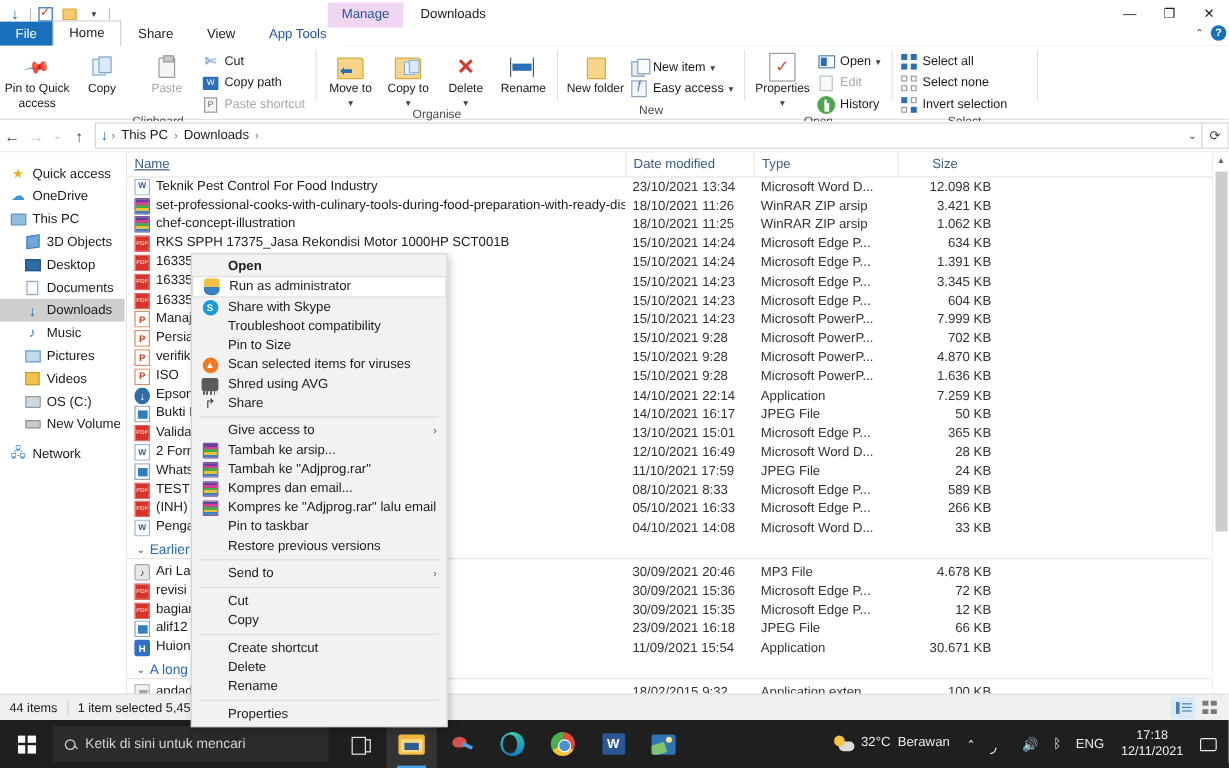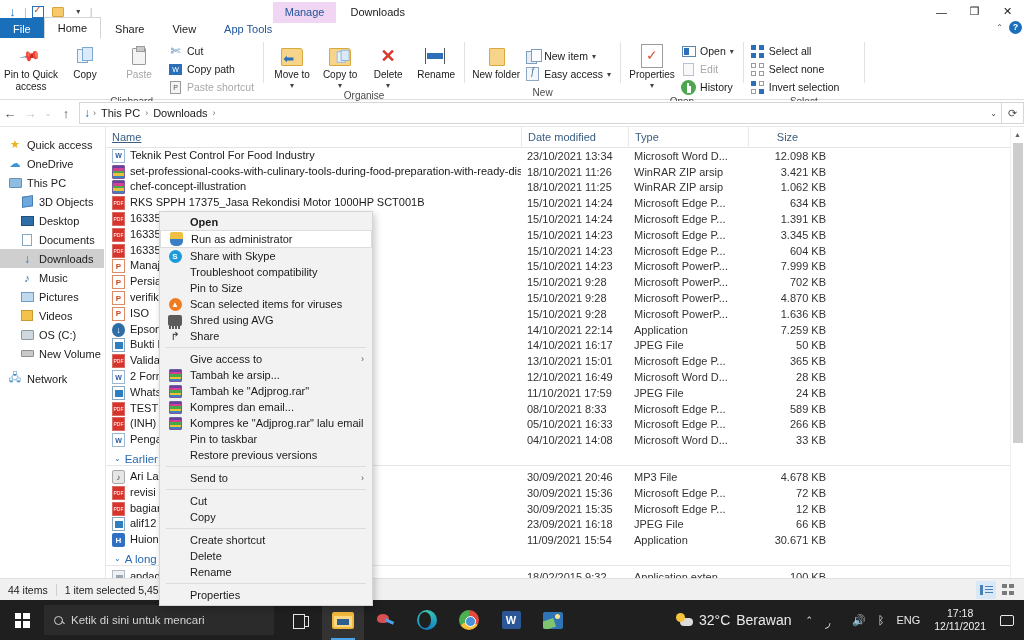--- a/index.html
+++ b/index.html
@@ -353,21 +353,21 @@
     position: relative;
   }
   .ti-chrome::after { content:""; position:absolute; left:5.5px; top:5.5px; width:9px; height:9px; border-radius:50%; background:#4a90d9; border:1.5px solid #fff; }
   .ti-word { width: 19px; height: 18px; background: #2b5797; border-radius: 2px; position: relative; }
   .ti-word::after { content:"W"; position:absolute; inset:0; color:#fff; font-size:11px; font-weight:bold; display:flex;align-items:center;justify-content:center; }
   .ti-photos { width: 20px; height: 17px; background: #2f74b5; border-radius: 2px; position: relative; overflow: hidden; }
   .ti-photos::before { content:""; position:absolute; left:-2px; bottom:0; width:14px; height:9px; background:#7fc46f; transform: rotate(-18deg); }
   .ti-photos::after { content:""; position:absolute; right:3px; top:2px; width:5px; height:5px; border-radius:50%; background:#ffe08a; }
 
   .tray { margin-left: auto; display: flex; align-items: center; gap: 0; padding-right: 4px; color: #eaeaea; }
-  .tray-weather { display: flex; align-items: center; gap: 6px; font-size: 14px; padding: 0 8px; }
+  .tray-weather { display: flex; align-items: flex-start; gap: 6px; font-size: 11px; padding: 0 8px; }
   .wx-ico { position: relative; width: 18px; height: 14px; }
   .wx-ico::before { content:""; position:absolute; right:0; bottom:1px; width:13px; height:8px; background:#dcdcdc; border-radius:6px; }
   .wx-ico::after { content:""; position:absolute; left:1px; top:0px; width:9px; height:9px; border-radius:50%; background:#f5c33c; }
   .tray-btn { padding: 0 6px; height: 40px; display: flex; align-items: center; justify-content: center; font-size: 11px; color:#eaeaea; }
   .tray-clock { text-align: center; font-size: 10.5px; line-height: 1.25; padding: 0 8px; color:#f0f0f0; }
   .ti-wifi { width: 15px; height: 12px; position: relative; }
   .ti-wifi::before { content:"◞"; position:absolute; inset:0; color:#eaeaea; font-size:14px; }
   .notif-ico { width: 14px; height: 11px; border: 1.4px solid #eaeaea; border-radius: 2px 2px 2px 0; }
   .chev-up { font-size: 9px; }
 </style>

